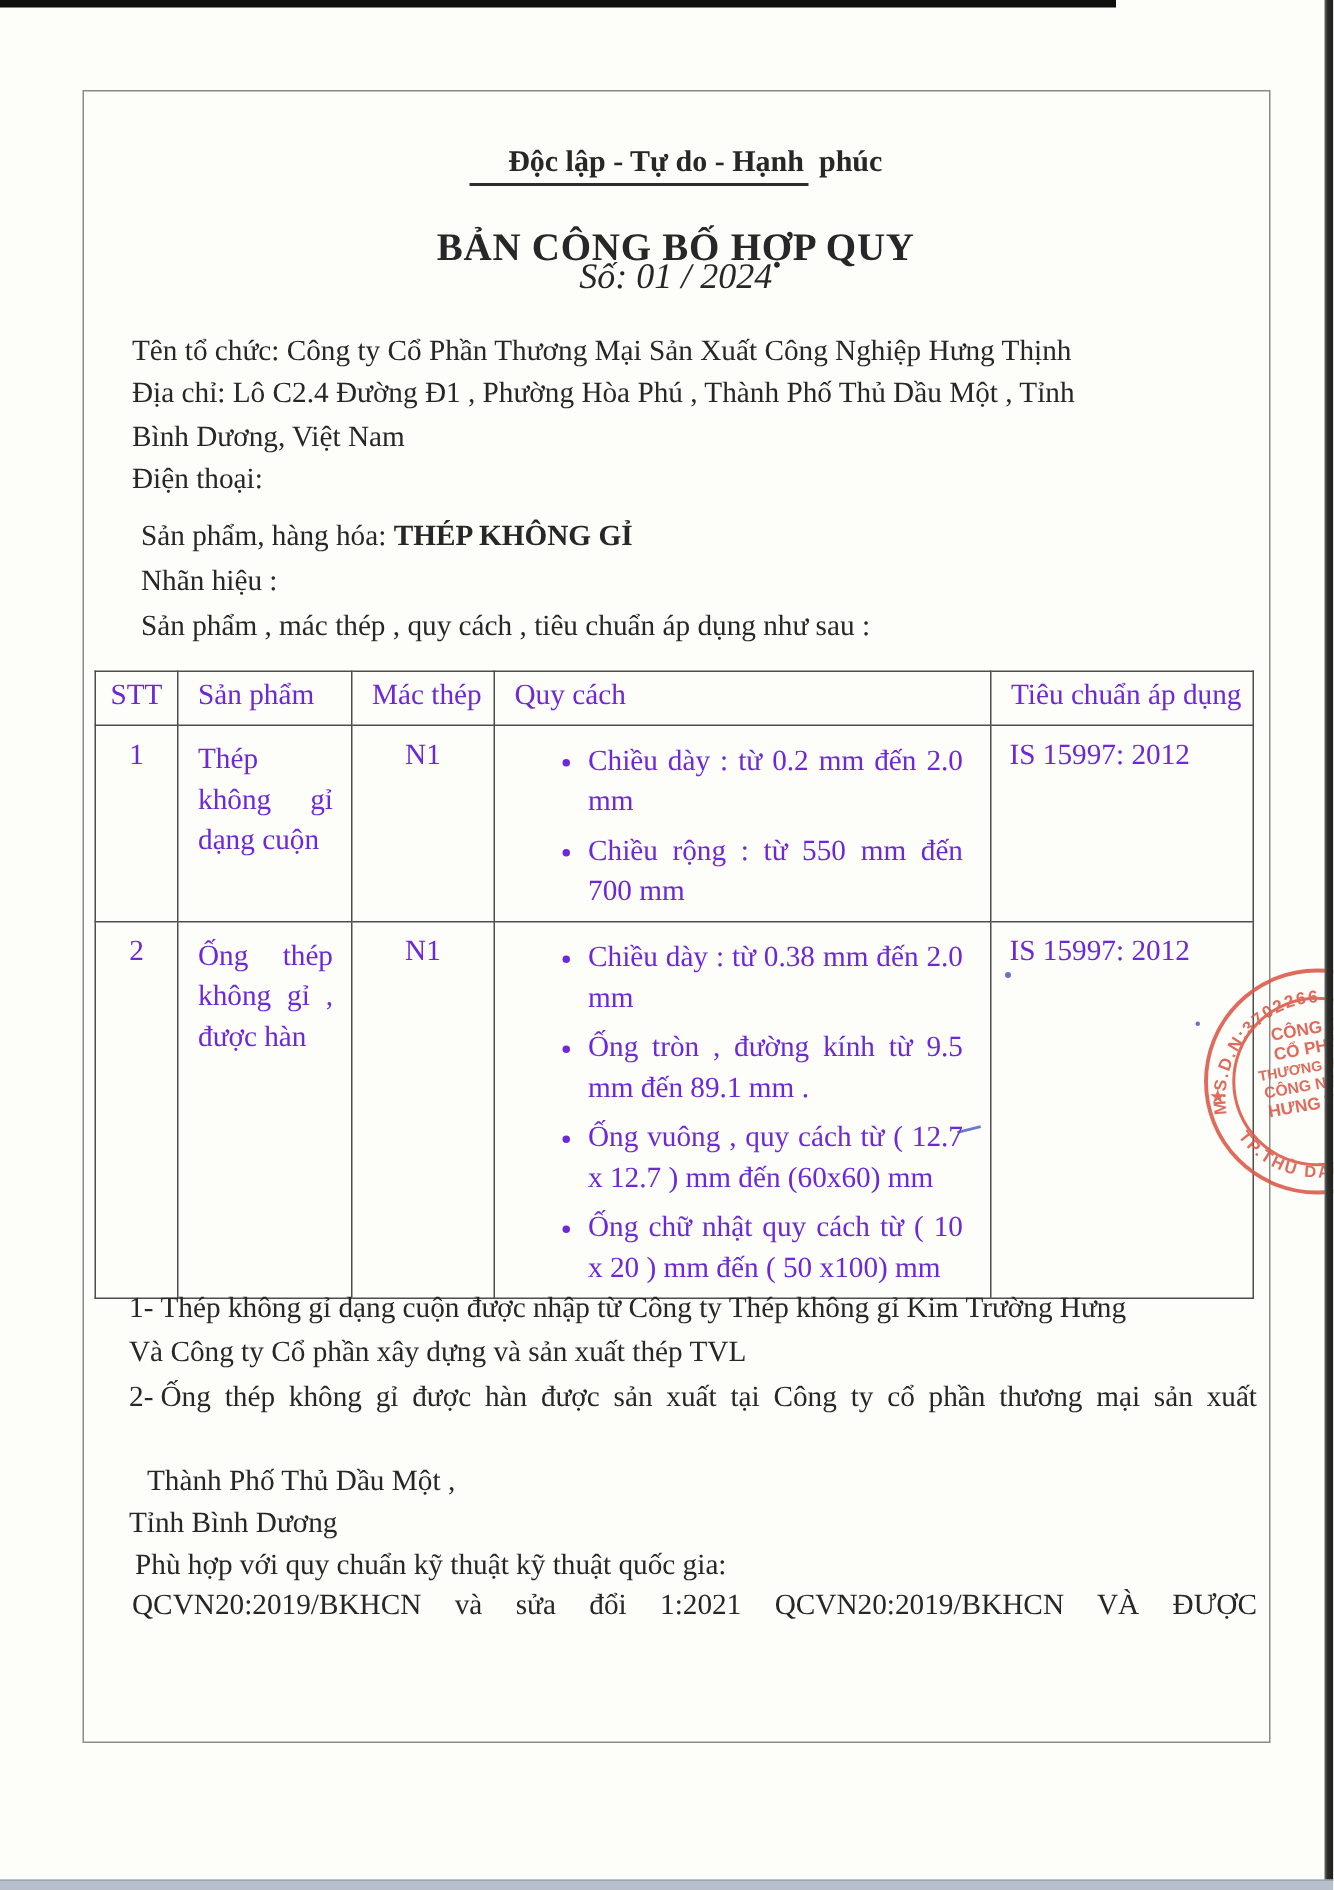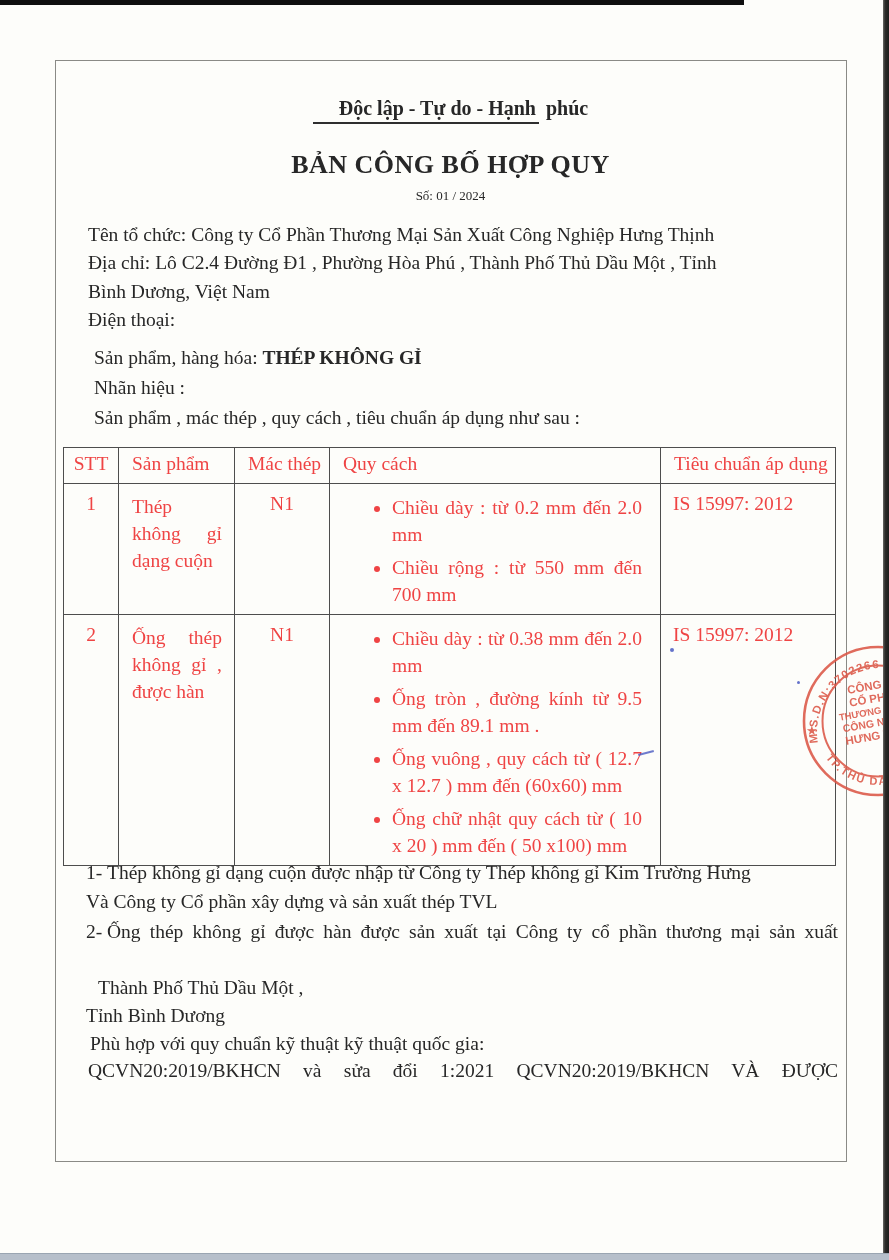--- a/index.html
+++ b/index.html
@@ -23,30 +23,30 @@
   
   .doc-frame{left:55px;top:60px;width:790px;height:1100px;border:1.5px solid #8a8a86;background:transparent;z-index:1;}
 
   
   .center-line{left:55px;width:791px;text-align:center;white-space:nowrap;}
   .republic{top:70px;font-size:21px;font-weight:bold;letter-spacing:.4px;}
   .motto{top:97px;font-size:20px;font-weight:bold;}
   .motto-underlined{border-bottom:2.5px solid #2e2e2e;padding:0 3px 3px 26px;}
   .motto-tail{padding-left:7px;}
   .doc-title{top:150px;font-size:26px;font-weight:bold;letter-spacing:.5px;}
-  .doc-number{top:188px;font-size:13px;}
+  .doc-number{top:172px;font-size:24px;font-style:italic;}
 
   
   .t{font-size:19.5px;white-space:nowrap;z-index:2;}
   .just{white-space:normal;text-align:justify;text-align-last:justify;}
   b.prod-name{font-weight:bold;}
 
   
   table.products{position:absolute;left:63px;top:447px;width:772px;border-collapse:collapse;
-    table-layout:fixed;font-size:19.5px;color:#ef4444;z-index:2;}
+    table-layout:fixed;font-size:19.5px;color:#6d28d9;z-index:2;}
   table.products th,table.products td{border:1.5px solid #4d4d4d;vertical-align:top;font-weight:normal;}
   thead tr{height:36px;}
   tbody tr.r1{height:100px;}
   tbody tr.r2{height:234px;}
   th.h-stt{text-align:center;padding-top:5px;}
   th.h-left{text-align:left;padding:5px 0 0 13px;}
   td.stt{text-align:center;padding-top:9px;}
   td.prod{padding:9px 12px 0 13px;text-align:justify;line-height:27px;}
   td.grade{text-align:center;padding-top:9px;}
   td.specs{padding:10px 0 0 0;}

